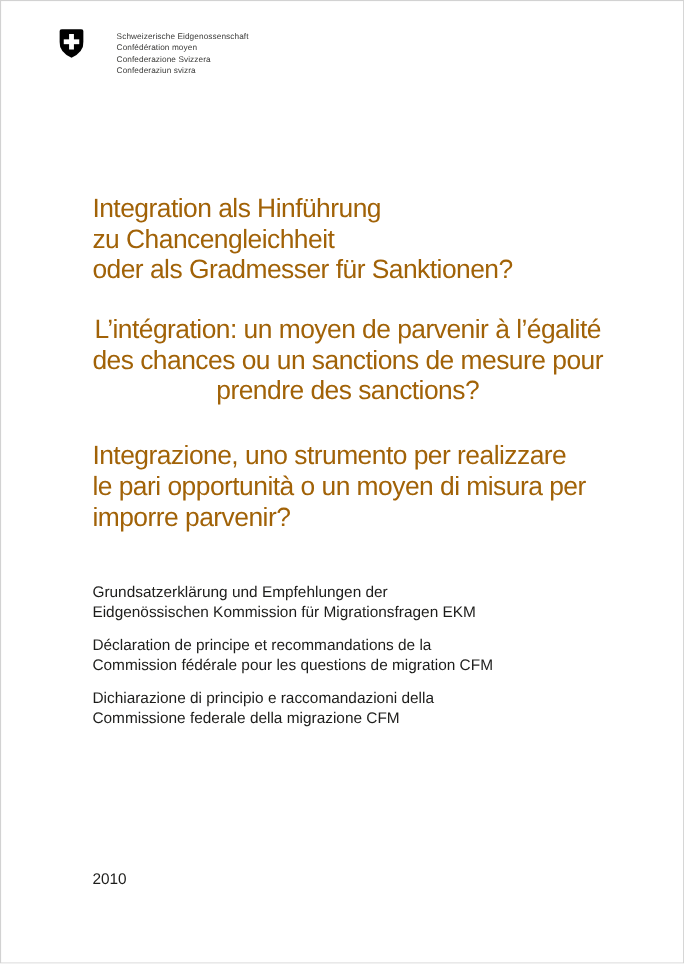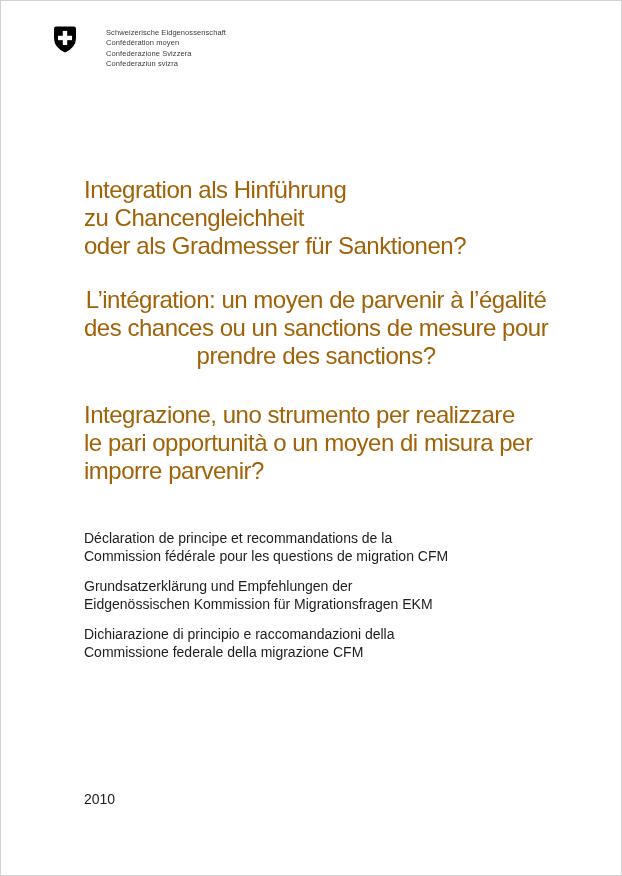--- a/index.html
+++ b/index.html
@@ -116,27 +116,27 @@
       <span class="line">prendre des sanctions?</span>
     </p>
     <p class="title-it" lang="it">
       <span class="line">Integrazione, uno strumento per realizzare</span><br>
       <span class="line">le pari opportunità o un moyen di misura per</span><br>
       <span class="line">imporre parvenir?</span>
     </p>
   </main>
 
   <section class="subtitles">
+    <p lang="de">
+      <span class="line">Grundsatzerklärung und Empfehlungen der</span><br>
+      <span class="line">Eidgenössischen Kommission für Migrationsfragen EKM</span>
+    </p>
     <p lang="fr">
       <span class="line">Déclaration de principe et recommandations de la</span><br>
       <span class="line">Commission fédérale pour les questions de migration CFM</span>
-    </p>
-    <p lang="de">
-      <span class="line">Grundsatzerklärung und Empfehlungen der</span><br>
-      <span class="line">Eidgenössischen Kommission für Migrationsfragen EKM</span>
     </p>
     <p lang="it">
       <span class="line">Dichiarazione di principio e raccomandazioni della</span><br>
       <span class="line">Commissione federale della migrazione CFM</span>
     </p>
   </section>
 
   <div class="year">2010</div>
 
 </div>

